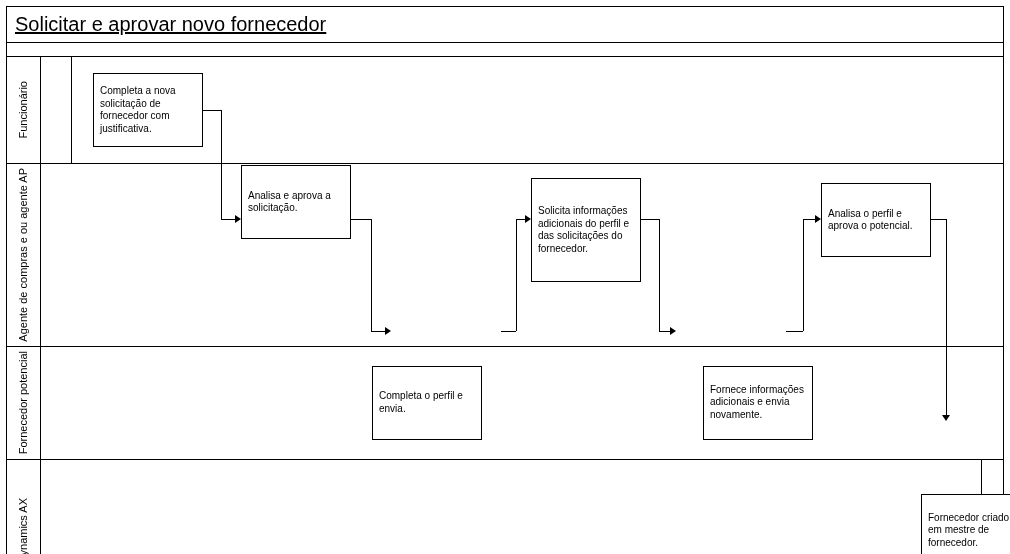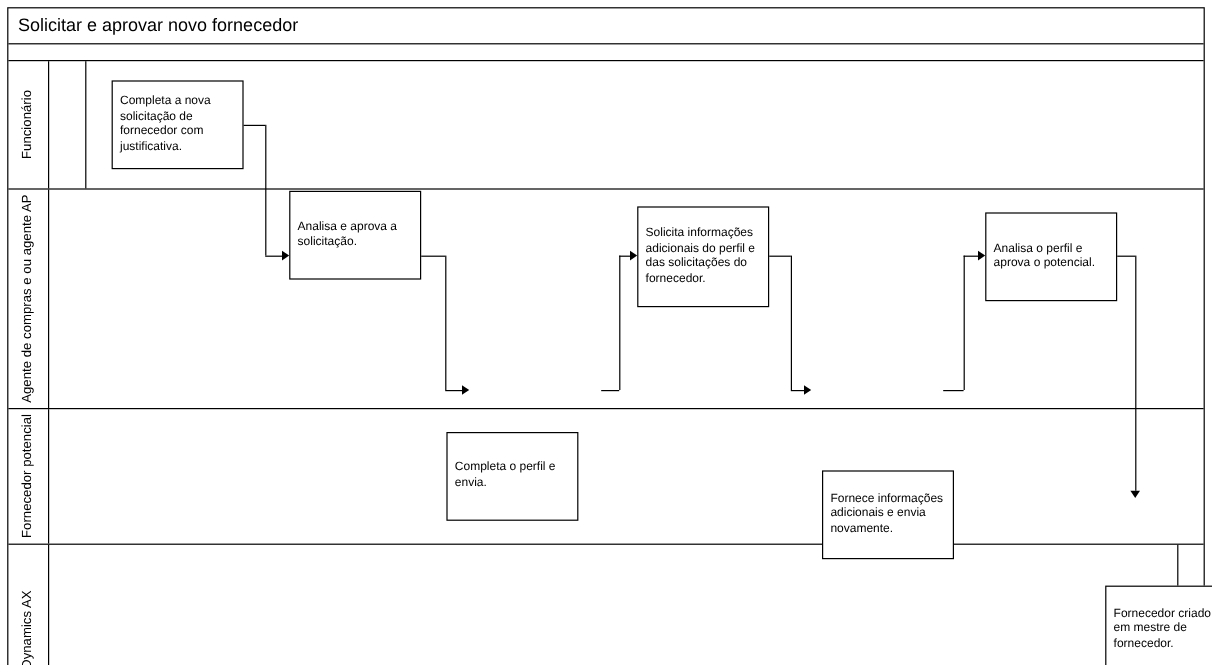--- a/index.html
+++ b/index.html
@@ -10,21 +10,22 @@
     background: #fff;
   }
   .diagram {
     width: 998px;
     border: 1px solid #000;
     position: relative;
   }
   .title-row {
     border-bottom: 1px solid #000;
     padding: 6px 8px;
-    font-size: 15px;
+    font-size: 20px;
+    text-decoration: underline;
   }
   .spacer-row {
     height: 14px;
     border-bottom: 1px solid #000;
   }
   .lanes {
     display: flex;
     flex-direction: column;
     position: relative;
   }
@@ -135,38 +136,38 @@
     </div>
 
     <div class="lane lane-1">
       <div class="lane-label">
         <span>Agente de compras e ou agente AP</span>
       </div>
       <div class="lane-body">
         <div class="task" style="left:200px; top:1px;">
           <span>Analisa e aprova a solicitação.</span>
         </div>
-        <div class="task" style="left:490px; top:14px; height:84px;">
+        <div class="task" style="left:490px; top:14px; height:104px;">
           <span>Solicita informações adicionais do perfil e das solicitações do fornecedor.</span>
         </div>
         <div class="task" style="left:780px; top:19px;">
           <span>Analisa o perfil e aprova o potencial.</span>
         </div>
       </div>
     </div>
 
     <div class="lane lane-2">
       <div class="lane-label">
         <span>Fornecedor potencial</span>
       </div>
       <div class="lane-body">
         <div class="task" style="left:331px; top:19px;">
           <span>Completa o perfil e envia.</span>
         </div>
-        <div class="task" style="left:644px; top:19px;margin-top:32px;">
+        <div class="task" style="left:662px; top:19px;">
           <span>Fornece informações adicionais e envia novamente.</span>
         </div>
       </div>
     </div>
 
     <div class="lane lane-3">
       <div class="lane-label">
         <span>Dynamics AX</span>
       </div>
       <div class="lane-body">

